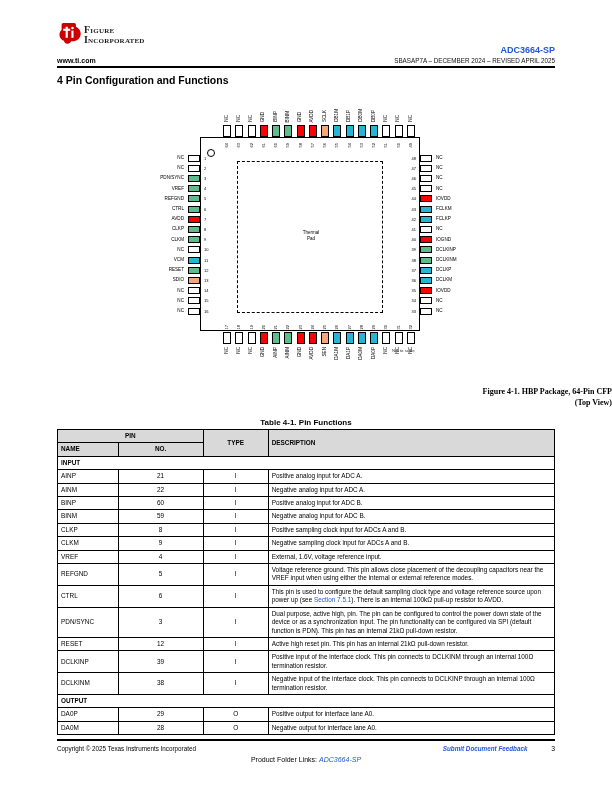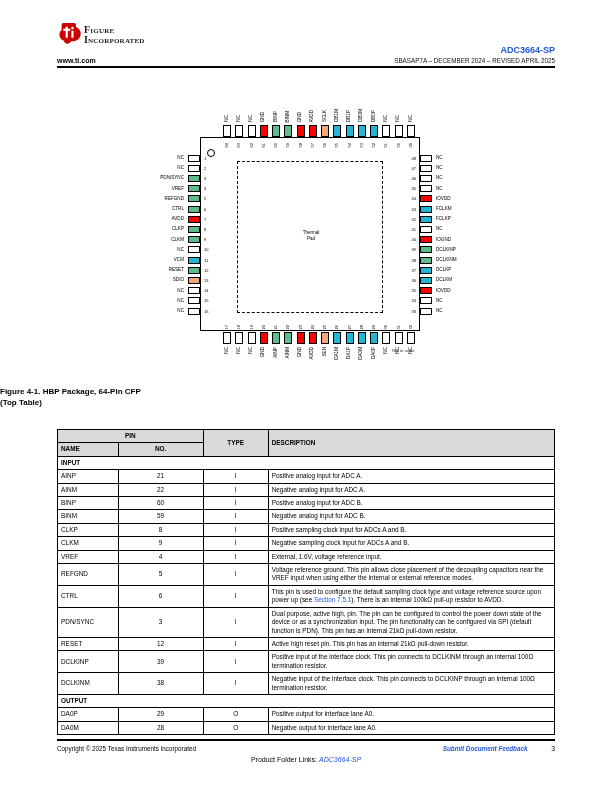--- a/index.html
+++ b/index.html
@@ -25,21 +25,21 @@
   .pad{position:absolute;left:82px;top:58px;width:146px;height:152px;border:1px dashed #000;box-sizing:border-box;}
   .padlab{position:absolute;left:145px;top:127px;width:22px;text-align:center;font-size:4.5px;line-height:5.5px;}
   .nts{position:absolute;left:237px;top:245px;font-size:4.3px;color:#333;}
   .pinbox{position:absolute;border:0.8px solid #000;box-sizing:border-box;}
   .plab{position:absolute;font-size:4.6px;line-height:6px;white-space:nowrap;}
   .plab-r{text-align:right;}
   .pnum{position:absolute;font-size:4px;line-height:5px;white-space:nowrap;}
   .vtext{writing-mode:vertical-rl;transform:rotate(180deg);}
 
   
-  .figcap{position:absolute;left:0;top:386px;width:612px;text-align:left;font-size:8px;font-weight:bold;line-height:11px;}
+  .figcap{position:absolute;left:0;top:386px;width:612px;text-align:right;font-size:8px;font-weight:bold;line-height:11px;font-family:Liberation Serif, serif;}
   .tabcap{position:absolute;left:0;top:418px;width:612px;text-align:center;font-size:8px;font-weight:bold;}
 
   
   .pintable{position:absolute;left:57px;top:429px;width:498px;border-collapse:collapse;
             font-size:6.4px;line-height:8.4px;}
   .pintable th,.pintable td{border:0.9px solid #000;padding:2px 3px;vertical-align:middle;text-align:left;}
   .pintable th{background:var(--th-bg,#D9D9D9);font-weight:bold;}
   .pintable .c{text-align:center;}
   .pintable .sec{font-weight:bold;}
   .link{color:var(--link,#2456D8);cursor:pointer;}
@@ -69,20 +69,21 @@
       <div>Figure</div>
       <div>Incorporated</div>
     </div>
     <a class="website">www.ti.com</a>
     <div class="hdr-right">
       <div class="partnum">ADC3664-SP</div>
       <div class="docinfo">SBASAP7A – DECEMBER 2024 – REVISED APRIL 2025</div>
     </div>
   </div>
 
+  <div class="sec-title">4 Pin Configuration and Functions</div>
 
   <div class="diagram" id="diagram">
     <div class="pkg"></div>
     <div class="pin1"></div>
     <div class="pad"></div>
     <div class="padlab">Thermal Pad</div>
     <div class="nts">Not to scale</div>
   <div class="pinbox" style="left: 33px; top: 51.5px; width: 12px; height: 7px; background-color: rgb(255, 255, 255);"></div>
       <div class="plab plab-r" style="left: 0px; top: 52px; width: 29px;">NC</div>
       <div class="pnum" style="left: 49px; top: 52.5px;">1</div>
@@ -272,22 +273,23 @@
       <div class="pinbox" style="left: 239.738px; top: 229px; width: 8px; height: 12px; background-color: rgb(255, 255, 255);"></div>
       <div class="plab vtext" style="left: 240.238px; top: 244px;">NC</div>
       <div class="pnum vtext" style="left: 240.738px; bottom: 46px;">31</div>
       <div class="pinbox" style="left: 252.005px; top: 229px; width: 8px; height: 12px; background-color: rgb(255, 255, 255);"></div>
       <div class="plab vtext" style="left: 252.505px; top: 244px;">NC</div>
       <div class="pnum vtext" style="left: 253.005px; bottom: 46px;">32</div>
     </div>
 
   <div class="figcap">
     <div>Figure 4-1. HBP Package, 64-Pin CFP</div>
-    <div>(Top Table)</div>
+    <div>(Top View)</div>
   </div>
+  <div class="tabcap">Table 4-1. Pin Functions</div>
 
   <table class="pintable" id="pin-table">
     <colgroup>
       <col style="width:12.2%">
         <col style="width:17.1%">
         <col style="width:13.1%">
         <col style="width:57.6%">
     </colgroup>
     <thead>
       <tr>

